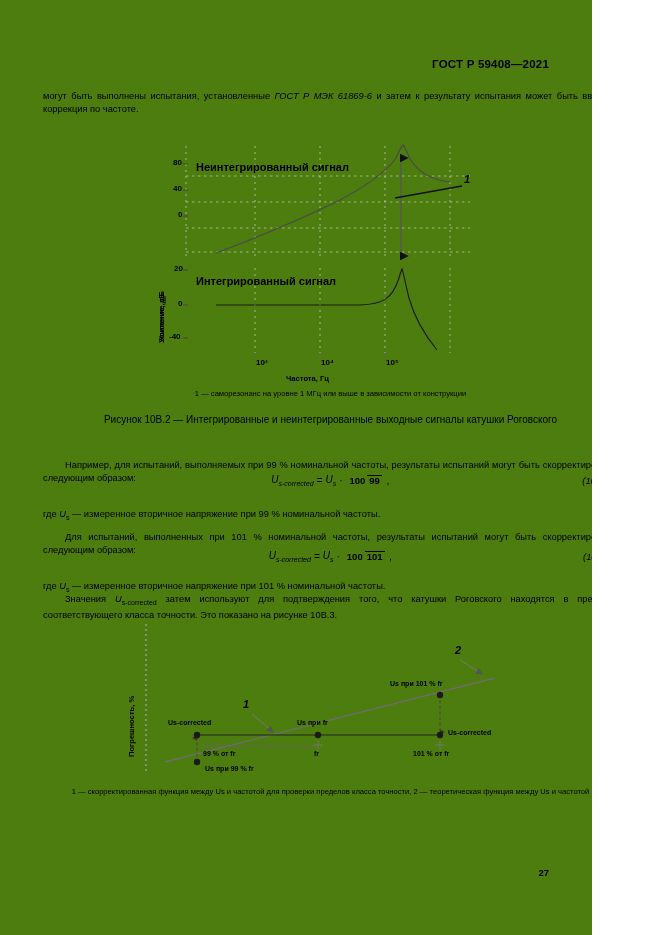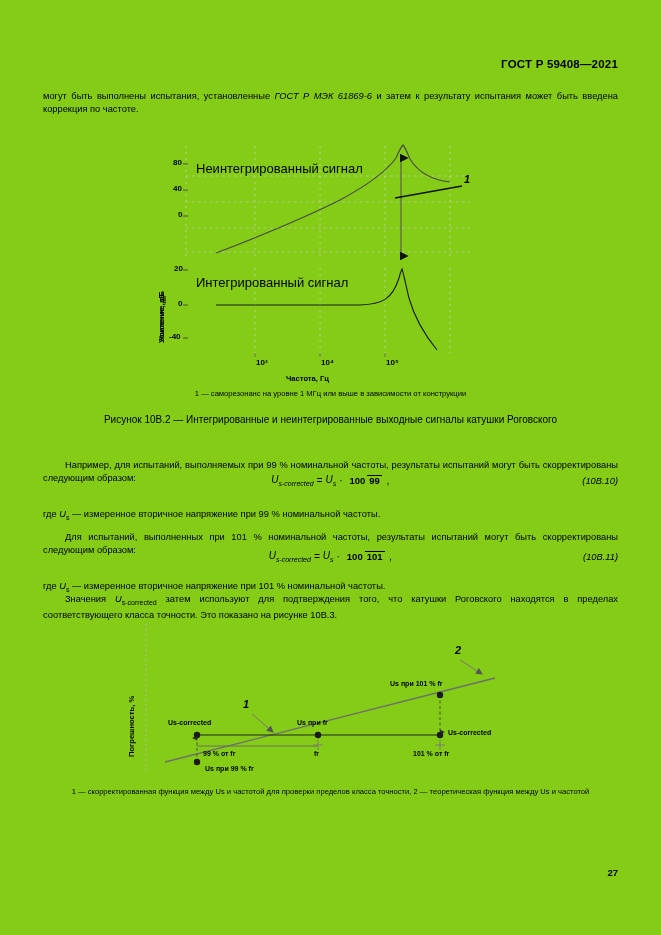--- a/index.html
+++ b/index.html
@@ -6,23 +6,23 @@
     margin: 0;
     padding: 0;
     background: #ffffff;
   }
   body {
     font-family: "Liberation Sans", sans-serif;
     color: #000000;
   }
   .page {
     position: relative;
-    width: 661px;
+    width: 592px;
     height: 935px;
-    background: #84cc16;
+    background: #4d7c0f;
     overflow: hidden;
   }
   .header {
     position: absolute;
     top: 58px;
     right: 43px;
     font-size: 11.5px;
     font-weight: bold;
     letter-spacing: 0.2px;
   }
@@ -114,22 +114,22 @@
     white-space: nowrap;
   }
   .tick-lbl {
     position: absolute;
     font-size: 8px;
     font-weight: bold;
     margin-left: 9px;
   }
   .curve-lbl {
     position: absolute;
-    font-size: 13px;
-    font-weight: normal;
+    font-size: 11px;
+    font-weight: bold;
     white-space: nowrap;
   }
   .ann-num {
     position: absolute;
     font-size: 11px;
     font-weight: bold;
     font-style: italic;
   }
   .pt-lbl {
     position: absolute;

